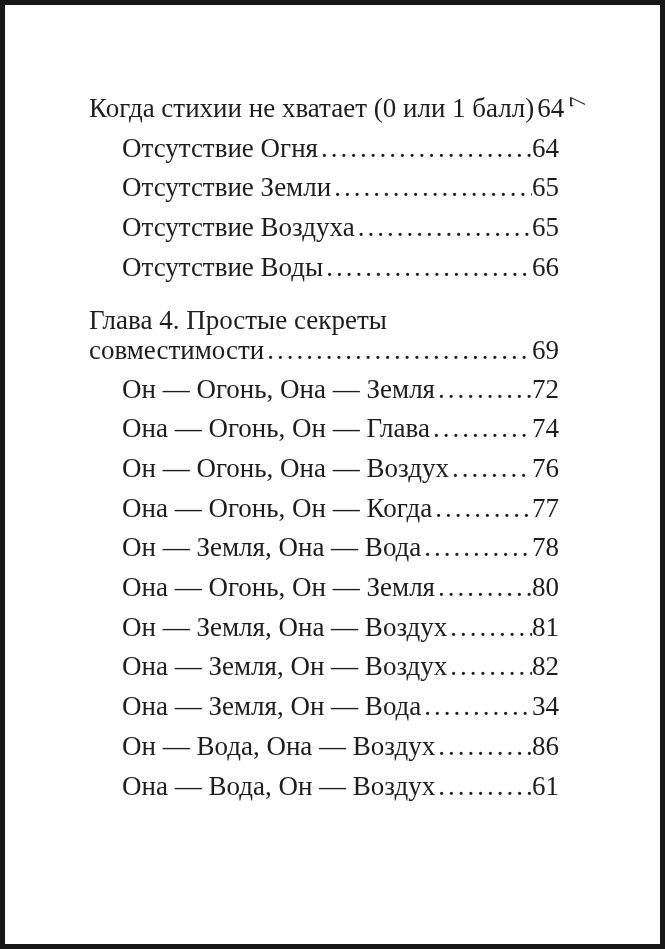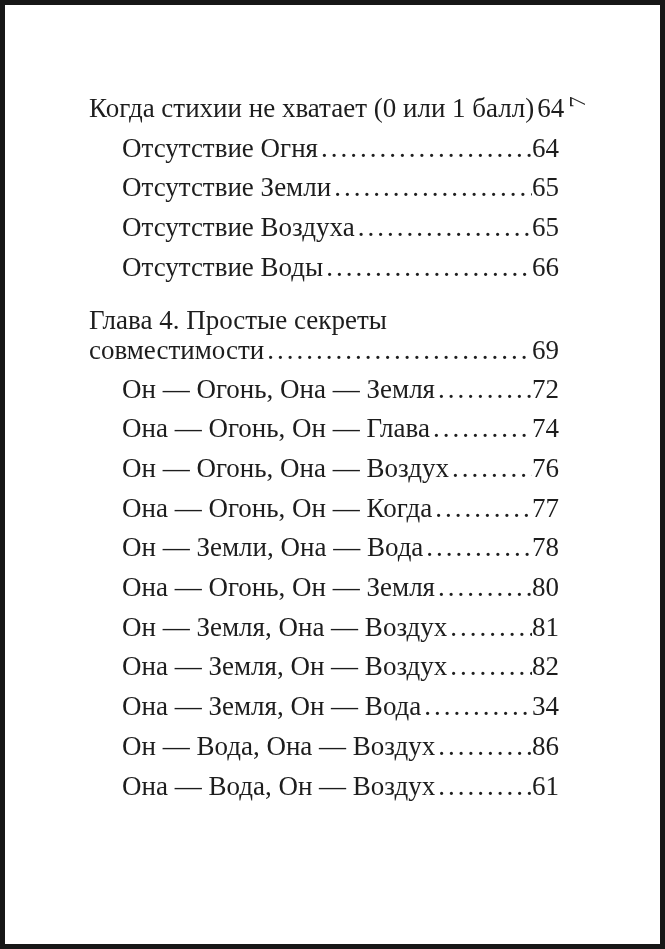--- a/index.html
+++ b/index.html
@@ -135,21 +135,21 @@
         <span class="toc-page">76</span>
       </div>
 
       <div class="toc-row indent">
         <span class="toc-label">Она — Огонь, Он — Когда</span>
         <span class="toc-dots"></span>
         <span class="toc-page">77</span>
       </div>
 
       <div class="toc-row indent">
-        <span class="toc-label">Он — Земли, Она — Вода</span>
+        <span class="toc-label">Он — Земля, Она — Вода</span>
         <span class="toc-dots"></span>
         <span class="toc-page">78</span>
       </div>
 
       <div class="toc-row indent">
         <span class="toc-label">Она — Огонь, Он — Земля</span>
         <span class="toc-dots"></span>
         <span class="toc-page">80</span>
       </div>
 

